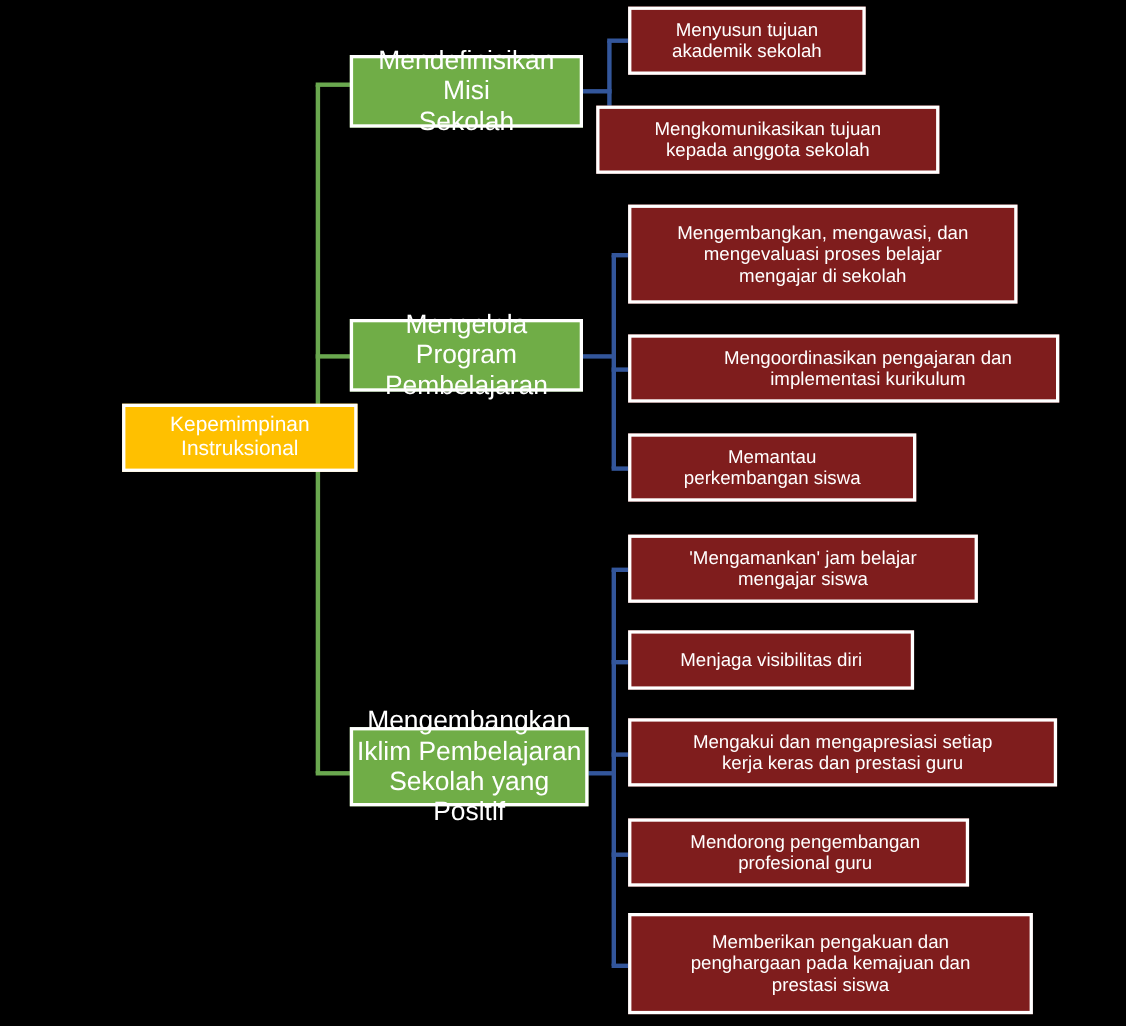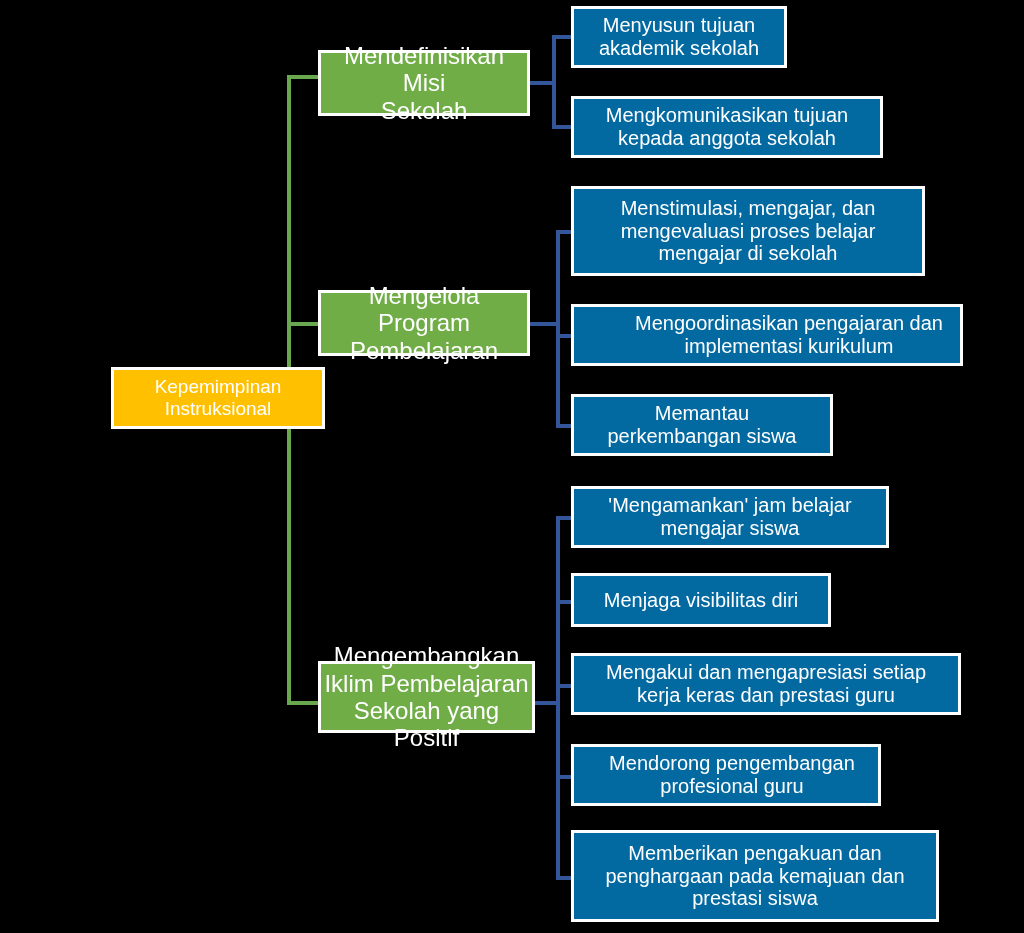--- a/index.html
+++ b/index.html
@@ -33,22 +33,22 @@
   }
   .node-root {
     background: #FFC000;
     font-size: 19px;
   }
   .node-branch {
     background: #70AD47;
     font-size: 24px;
   }
   .node-leaf {
-    background: #0369a1;
-    font-size: 20px;
+    background: #7f1d1d;
+    font-size: 17px;
   }
 
   
   .conn {
     position: absolute;
     z-index: 1;
   }
   .conn-h { height: 4px; }
   .conn-v { width: 4px; }
   .green { background: #6AA84F; }
@@ -90,27 +90,27 @@
 
   <div class="node node-root" style="left:63px; top:367px; width:214px; height:62px;margin-left:48px;">Kepemimpinan
 Instruksional</div>
 
   <div class="node node-branch" style="left:318px; top:50px; width:212px; height:66px;">Mendefinisikan Misi
 Sekolah</div>
 
   <div class="node node-leaf" style="left:571px; top:6px; width:216px; height:62px;">Menyusun tujuan
 akademik sekolah</div>
 
-  <div class="node node-leaf" style="left:571px; top:96px; width:312px; height:62px;">Mengkomunikasikan tujuan
+  <div class="node node-leaf" style="left:542px; top:96px; width:312px; height:62px;">Mengkomunikasikan tujuan
 kepada anggota sekolah</div>
 
   <div class="node node-branch" style="left:318px; top:290px; width:212px; height:66px;">Mengelola Program
 Pembelajaran</div>
 
-  <div class="node node-leaf" style="left:571px; top:186px; width:354px; height:90px;">Menstimulasi, mengajar, dan
+  <div class="node node-leaf" style="left:571px; top:186px; width:354px; height:90px;">Mengembangkan, mengawasi, dan
 mengevaluasi proses belajar
 mengajar di sekolah</div>
 
   <div class="node node-leaf" style="left:571px; top:304px; width:392px; height:62px;padding-left:44px;">Mengoordinasikan pengajaran dan
 implementasi kurikulum</div>
 
   <div class="node node-leaf" style="left:571px; top:394px; width:262px; height:62px;">Memantau
 perkembangan siswa</div>
 
   <div class="node node-branch" style="left:318px; top:661px; width:217px; height:72px;">Mengembangkan

